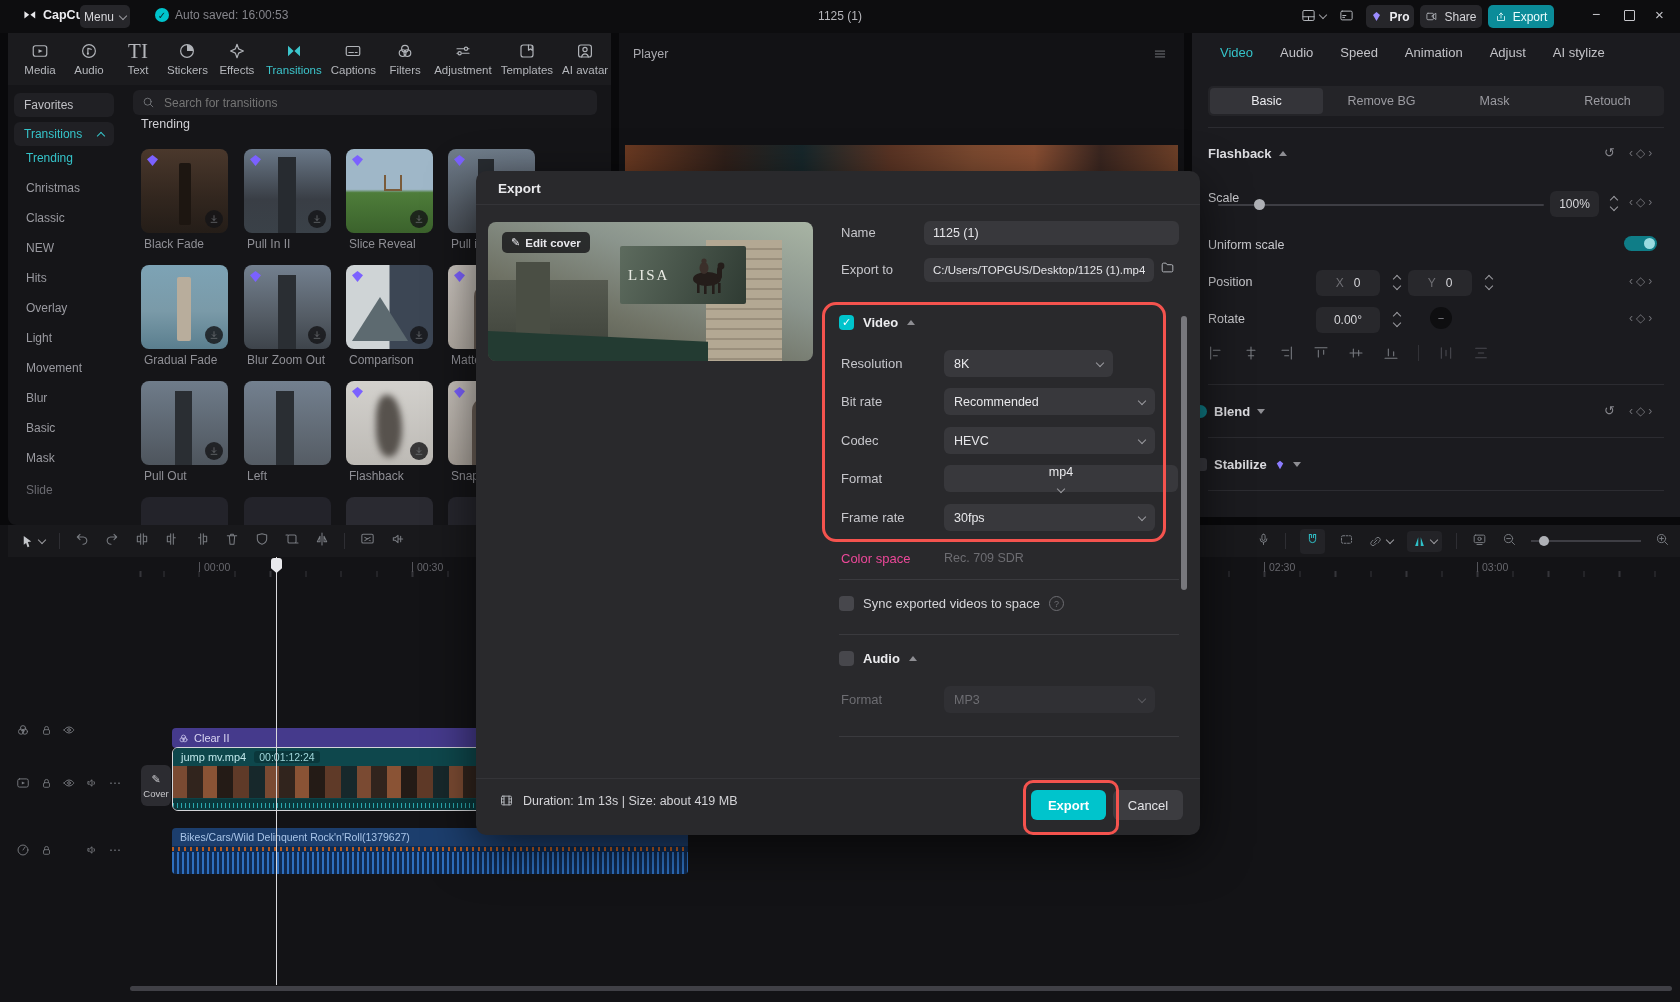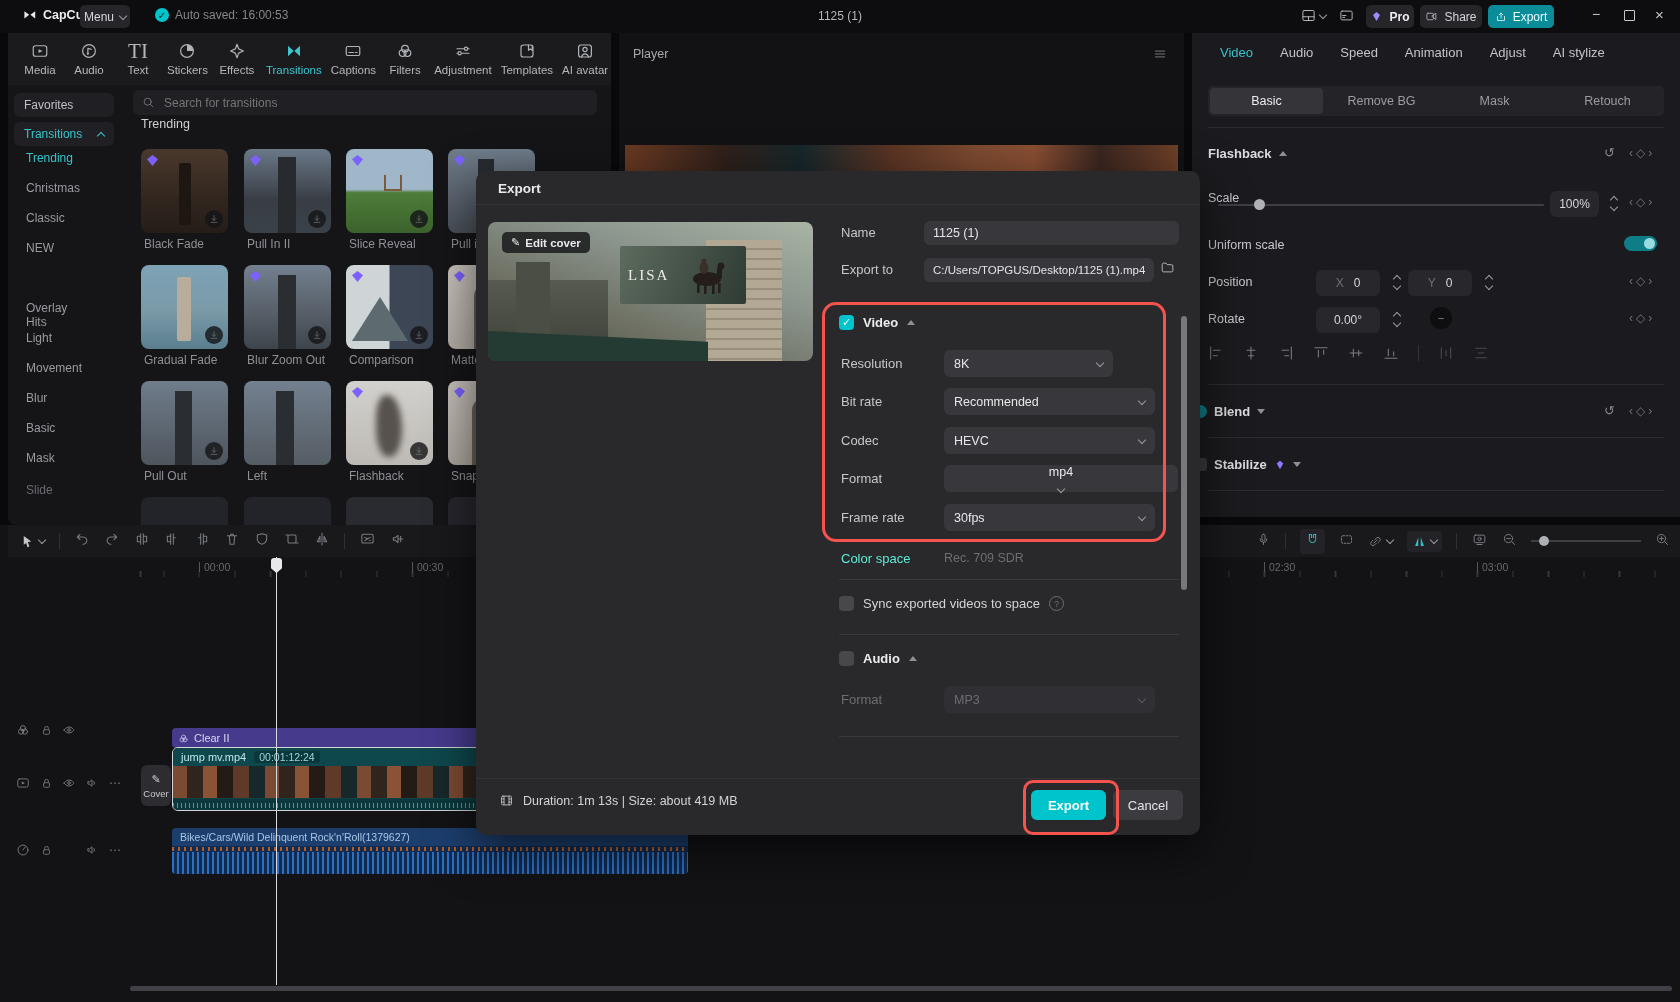--- a/index.html
+++ b/index.html
@@ -186,21 +186,21 @@
         <span>Favorites</span>
       </div>
     <div class="side-chip" style="top:89px;color:#35c3c9;justify-content:space-between;">
         <span>Transitions</span>
         <span class="chev up" style="border-color:#35c3c9;"></span>
       </div>
     <div class="side-item" style="top:118px;color:#35c3c9;">Trending</div>
     <div class="side-item" style="top:148px;">Christmas</div>
     <div class="side-item" style="top:178px;">Classic</div>
     <div class="side-item" style="top:208px;">NEW</div>
-    <div class="side-item" style="top:238px;margin-top:44px;">Hits</div>
+    <div class="side-item" style="top:238px;">Hits</div>
     <div class="side-item" style="top:268px;">Overlay</div>
     <div class="side-item" style="top:298px;">Light</div>
     <div class="side-item" style="top:328px;">Movement</div>
     <div class="side-item" style="top:358px;">Blur</div>
     <div class="side-item" style="top:388px;">Basic</div>
     <div class="side-item" style="top:418px;">Mask</div>
     <div class="side-item" style="top:450px;color:#6a6a70;">Slide</div>
 
     <div class="abs r" style="left:125px;top:57px;width:464px;height:25px;background:#202024;border-radius:6px;padding:0 9px;gap:7px;box-sizing:border-box;">
       <svg class="ic dim" width="13" height="13" viewBox="0 0 24 24">
@@ -711,21 +711,21 @@
         <span>mp4</span>
         <span class="chev"></span>
       </div>
     <div class="abs dlg-label" style="left:365px;top:339px;">Frame rate</div>
     <div class="sel" style="left:468px;top:333px;width:211px;">
         <span>30fps</span>
         <span class="chev"></span>
       </div>
     <div class="hl" style="left:346px;top:131px;width:338px;height:234px;"></div>
 
-    <div class="abs dlg-label" style="left:365px;top:380px;color:#5eead4;">Color space</div>
+    <div class="abs dlg-label" style="left:365px;top:380px;color:#ec4899;">Color space</div>
     <div class="abs" style="left:468px;top:380px;font-size:12.5px;color:#6d6d72;">Rec. 709 SDR</div>
     <div class="divline" style="left:363px;top:408px;width:340px;background:#3a3a3e;"></div>
 
     <div class="abs r" style="left:363px;top:425px;gap:9px;">
       <span class="cb off"></span>
       <span style="font-size:13px;color:#d4d4d8;">Sync exported videos to space</span>
       <span style="width:13px;height:13px;border:1.2px solid #6d6d72;border-radius:50%;color:#6d6d72;font-size:9px;display:inline-flex;align-items:center;justify-content:center;">?</span>
     </div>
     <div class="divline" style="left:363px;top:463px;width:340px;background:#3a3a3e;"></div>
 

